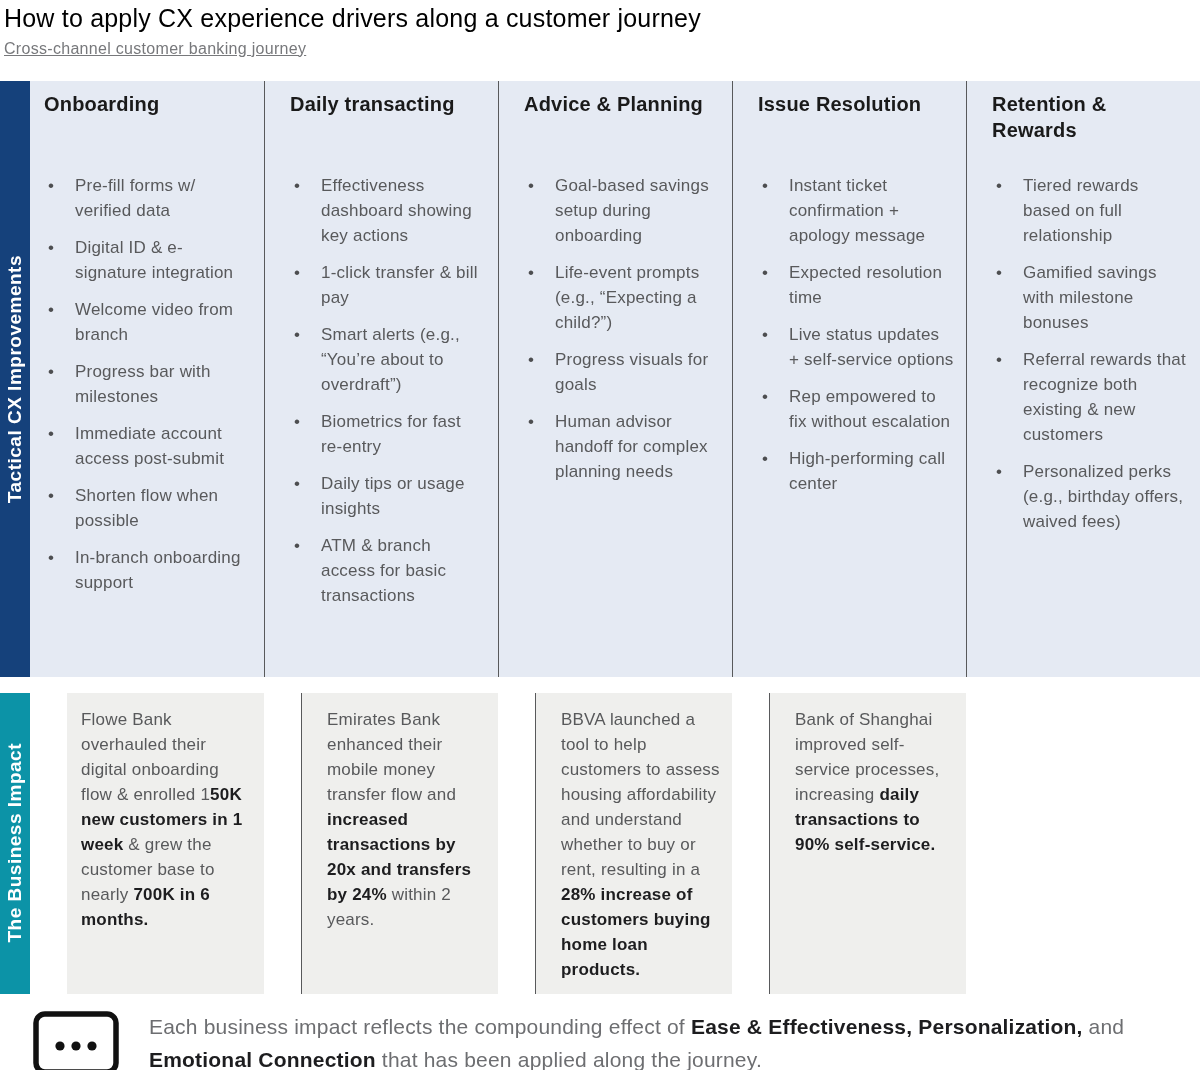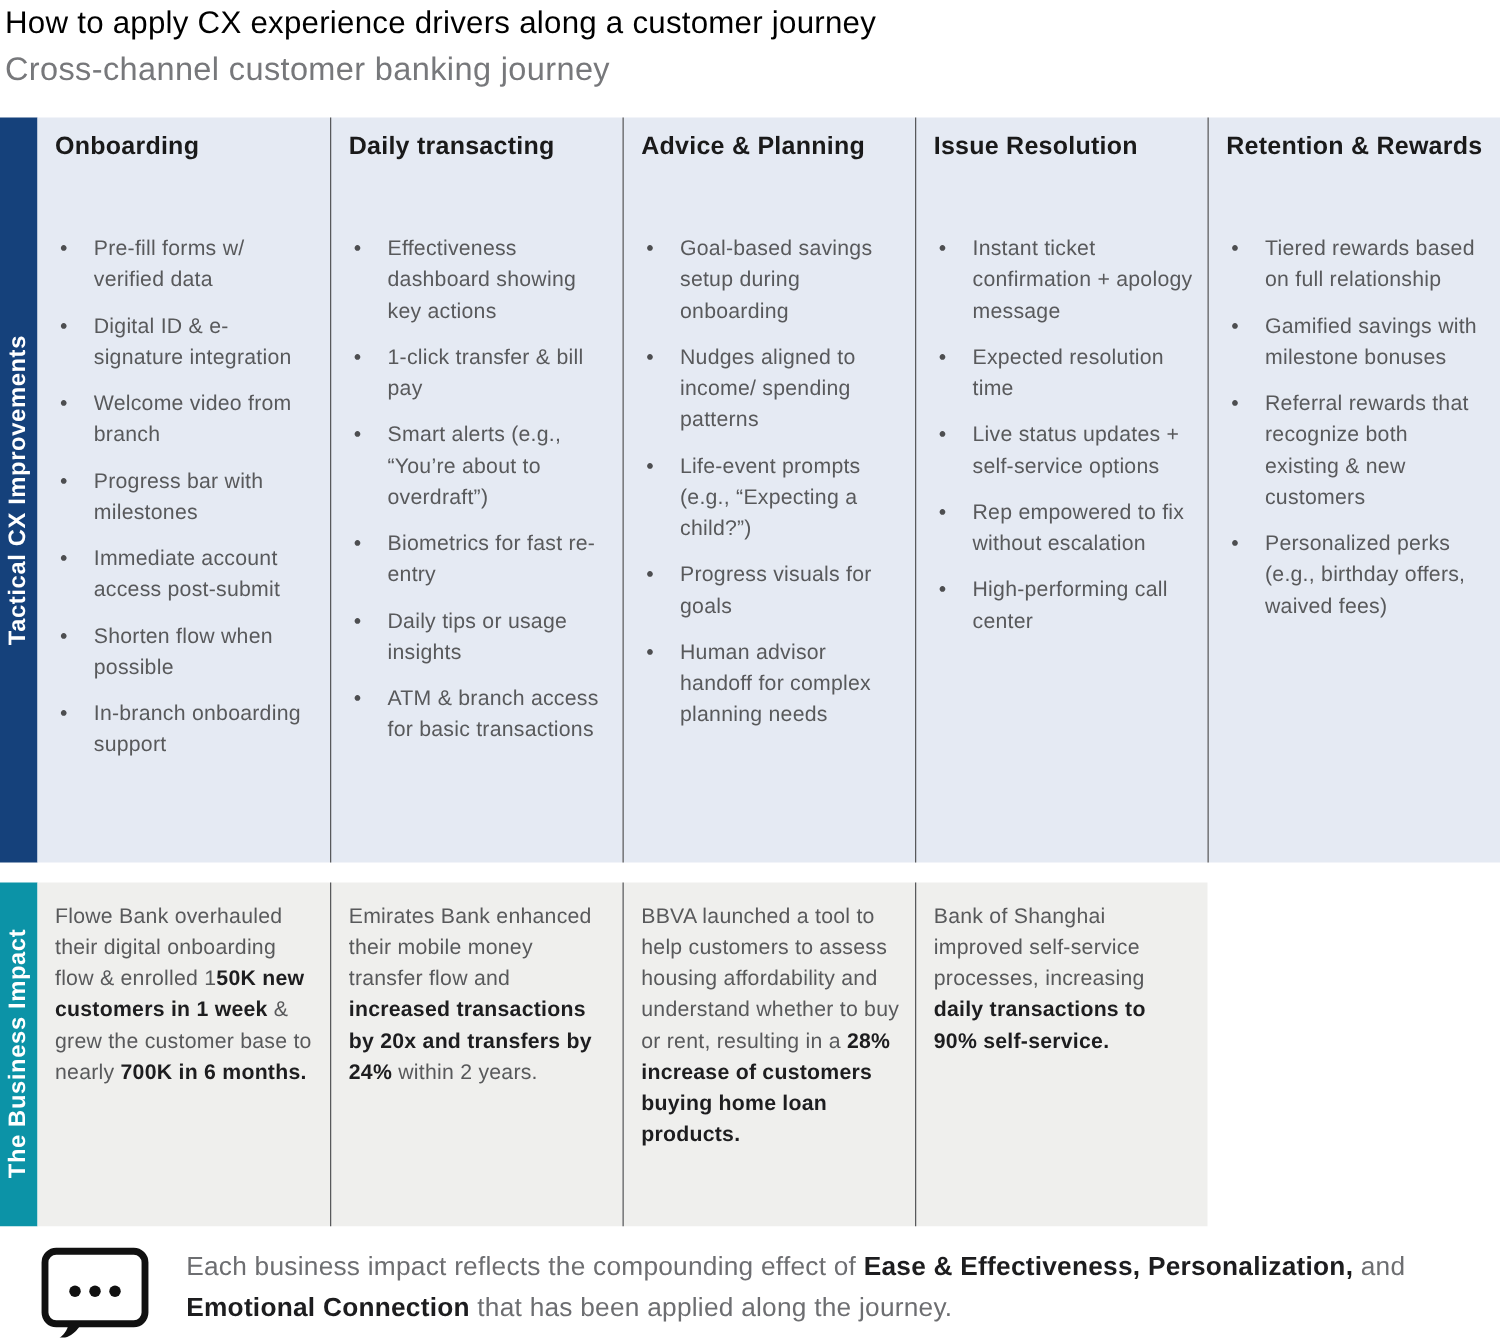--- a/index.html
+++ b/index.html
@@ -18,21 +18,21 @@
     font-family:"Liberation Sans", sans-serif;
     color:var(--text-gray);
     overflow:hidden;
   }
   .page{padding:4px 0 0 4px;}
   .title{
     font-size:25px;font-weight:400;color:#000;
     letter-spacing:.2px;line-height:1.15;
   }
   .subtitle{
-    font-size:26px;color:#77787B;margin-top:7px;letter-spacing:.3px;
+    font-size:16px;color:#77787B;margin-top:7px;letter-spacing:.3px;text-decoration:underline;
   }
   .band{display:flex;margin-left:-4px;}
   .band-top{margin-top:23px;min-height:596px;}
   .band-impact{margin-top:16px;min-height:275px;}
   .side{
     width:30px;flex:0 0 30px;
     display:flex;align-items:center;justify-content:center;
   }
   .side.navy{background:var(--navy);}
   .side.teal{background:var(--teal);}
@@ -42,23 +42,23 @@
     color:#fff;font-weight:700;font-size:19px;
     letter-spacing:.5px;white-space:nowrap;
   }
   .cells{
     flex:1;display:grid;
     grid-template-columns:repeat(5,1fr);
   }
   .cell{
     padding:10px 12px 12px 14px;
   }
-  .cell + .cell{border-left:1px solid var(--divider);}
+  .cell + .cell{border-left:1px solid var(--divider);padding-left:25px;}
   .band-top .cell{background:var(--row1-bg);}
-  .band-impact .cell{background:var(--row2-bg);padding-top:14px;}
+  .band-impact .cell{background:var(--row2-bg);padding-top:14px;margin-left:37px;}
   .stage-title{
     font-size:20px;font-weight:700;color:var(--text-dark);
     line-height:26px;min-height:82px;letter-spacing:.2px;
   }
   ul.bullets{list-style:none;}
   ul.bullets li{
     position:relative;
     padding-left:31px;
     font-size:17px;line-height:25px;
     color:var(--text-gray);
@@ -118,21 +118,20 @@
             <li>Smart alerts (e.g., “You’re about to overdraft”)</li>
             <li>Biometrics for fast re-entry</li>
             <li>Daily tips or usage insights</li>
             <li>ATM &amp; branch access for basic transactions</li>
           </ul>
         </div>
         <div class="cell">
           <h3 class="stage-title">Advice &amp; Planning</h3>
           <ul class="bullets">
             <li>Goal-based savings setup during onboarding</li>
-            <li>Nudges aligned to income/ spending patterns</li>
             <li>Life-event prompts (e.g., “Expecting a child?”)</li>
             <li>Progress visuals for goals</li>
             <li>Human advisor handoff for complex planning needs</li>
           </ul>
         </div>
         <div class="cell">
           <h3 class="stage-title">Issue Resolution</h3>
           <ul class="bullets">
             <li>Instant ticket confirmation + apology message</li>
             <li>Expected resolution time</li>

